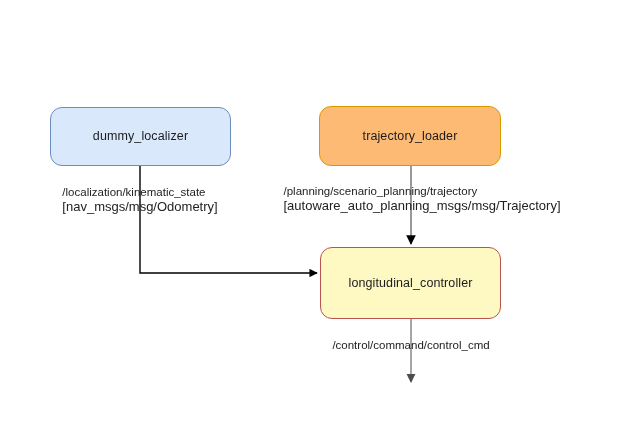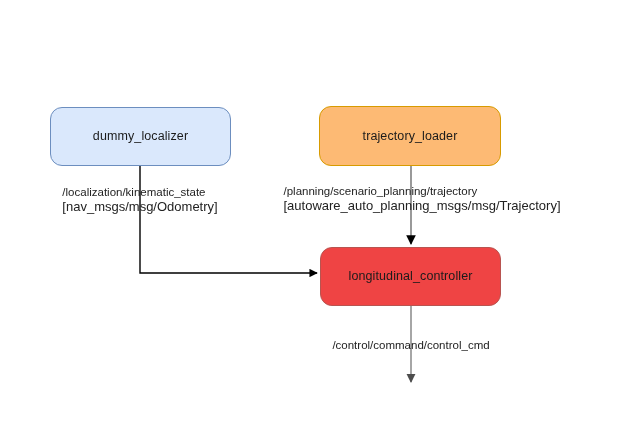--- a/index.html
+++ b/index.html
@@ -58,22 +58,22 @@
     top: 106px;
     width: 182px;
     height: 60px;
     background: #fdba74;
     border-color: #d79b00;
   }
   .node-controller {
     left: 320px;
     top: 247px;
     width: 181px;
-    height: 59px;
-    background: #ef4444;
+    height: 72px;
+    background: #fef9c3;
     border-color: #b85450;
   }
   .edge-label {
     position: absolute;
     color: #2b2b2b;
     white-space: nowrap;
     pointer-events: none;
   }
   .edge-label .topic {
     font-size: 11.5px;

